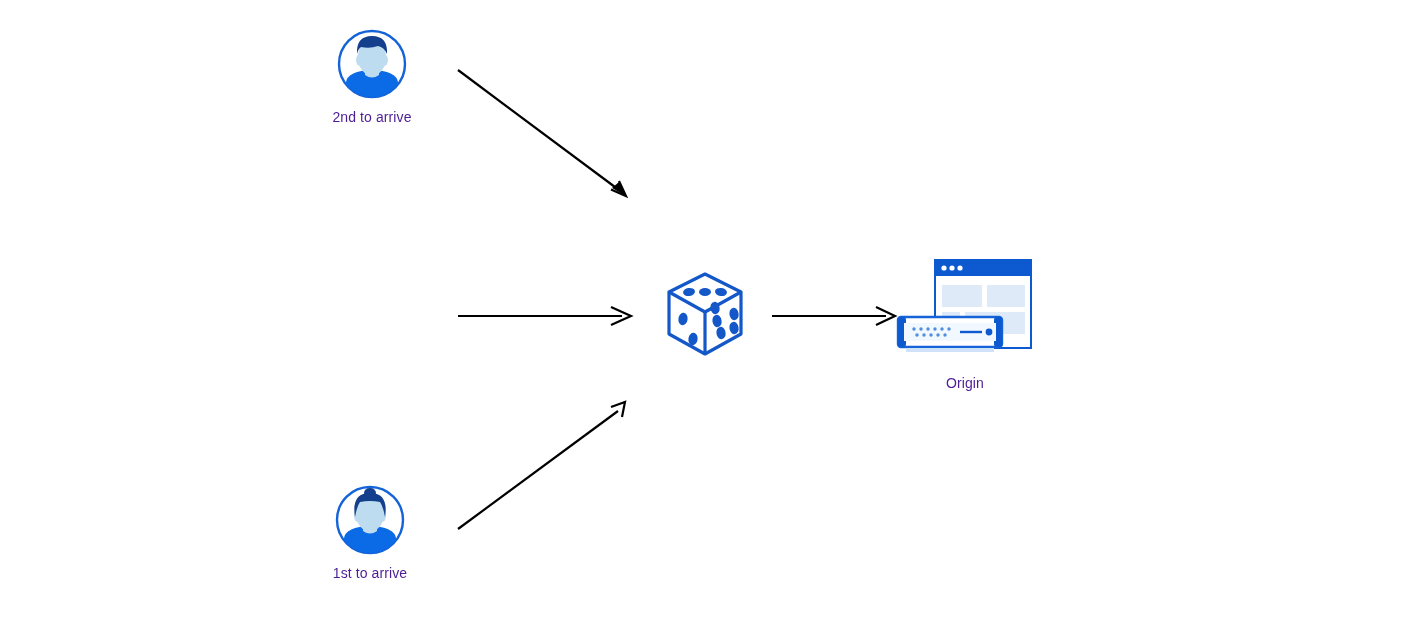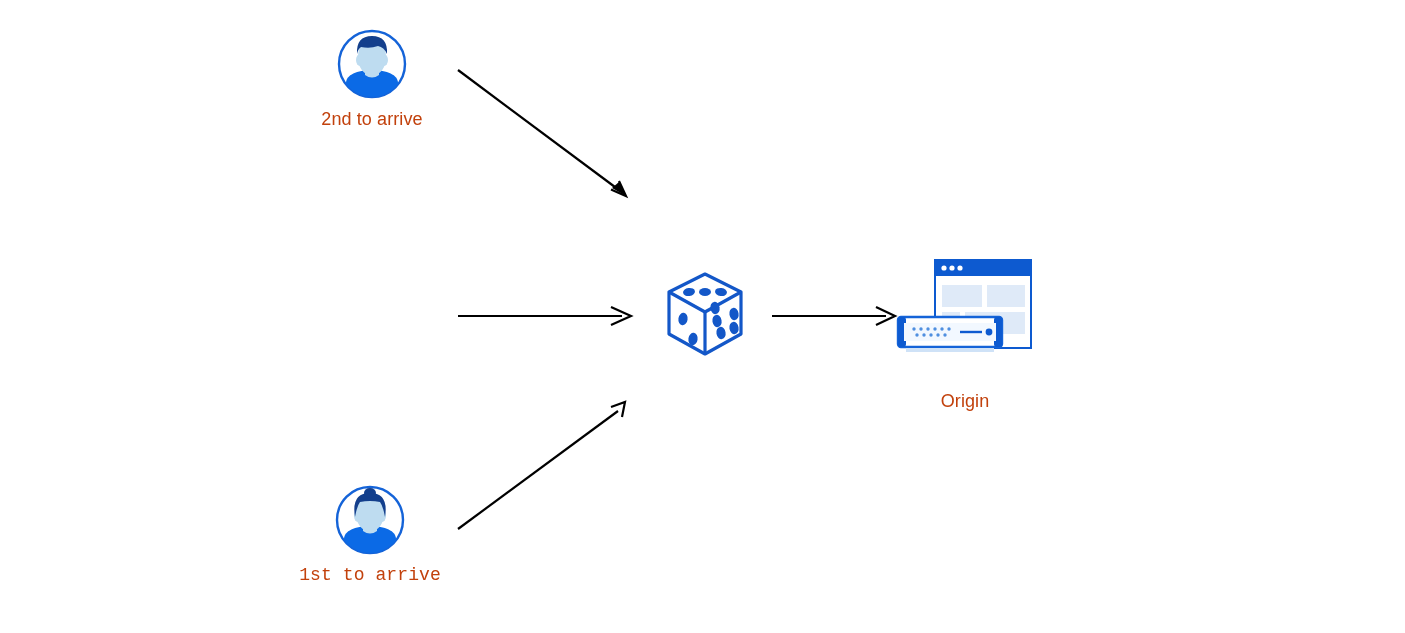--- a/index.html
+++ b/index.html
@@ -17,32 +17,32 @@
     background: #ffffff;
     overflow: hidden;
   }
   .node {
     position: absolute;
     display: flex;
     flex-direction: column;
     align-items: center;
   }
   .node-label {
-    font-size: 18px;
-    color: #c2410c;
+    font-size: 14px;
+    color: #4c1d95;
     line-height: 1.2;
     white-space: nowrap;
     margin-top: 8px;
     letter-spacing: 0.1px;
   }
   .avatar-node { width: 140px; }
   .avatar-wrap { width: 74px; height: 74px; }
   .dice-node { width: 110px; }
   .origin-node { width: 160px; }
-  .origin-label { margin-top: 26px; }
+  .origin-label { margin-top: 10px; }
   svg { display: block; overflow: visible; }
   .arrows-layer {
     position: absolute;
     left: 0; top: 0;
     width: 1405px;
     height: 633px;
     pointer-events: none;
   }
 </style>
 </head>
@@ -86,21 +86,21 @@
           <ellipse cx="49" cy="33" rx="4" ry="6" fill="#bedcf0"></ellipse>
           <path d="M23 30 q0 -16 14 -16 q14 0 14 16 q0 15 -14 20 q-14 -5 -14 -20 Z" fill="#bedcf0"></path>
           <path d="M22 27 q-1 -18 15 -18 q16 0 15 18 q-3 -7 -9 -8 q-8 3 -17 1 q-3 2 -4 7 Z" fill="#133f8c"></path>
         </g>
       </svg>
     </div>
     <div class="node-label">2nd to arrive</div>
   </div>
 
 
-  <div class="node avatar-node" style="left:300px; top:483px;font-family:Liberation Mono, monospace;">
+  <div class="node avatar-node" style="left:300px; top:483px;">
     <div class="avatar-wrap">
       <svg width="74" height="74" viewBox="0 0 74 74">
         <defs>
           <clipPath id="clipC">
               <circle cx="37" cy="37" r="33"></circle>
             </clipPath>
         </defs>
         <circle cx="37" cy="37" r="33" fill="#ffffff" stroke="#1463d8" stroke-width="2.4"></circle>
         <g clip-path="url(#clipC)">
           <path d="M37 74 C20 74 11 64 11 56 C11 48 22 43 37 43 C52 43 63 48 63 56 C63 64 54 74 37 74 Z" fill="#0b6ae6"></path>

